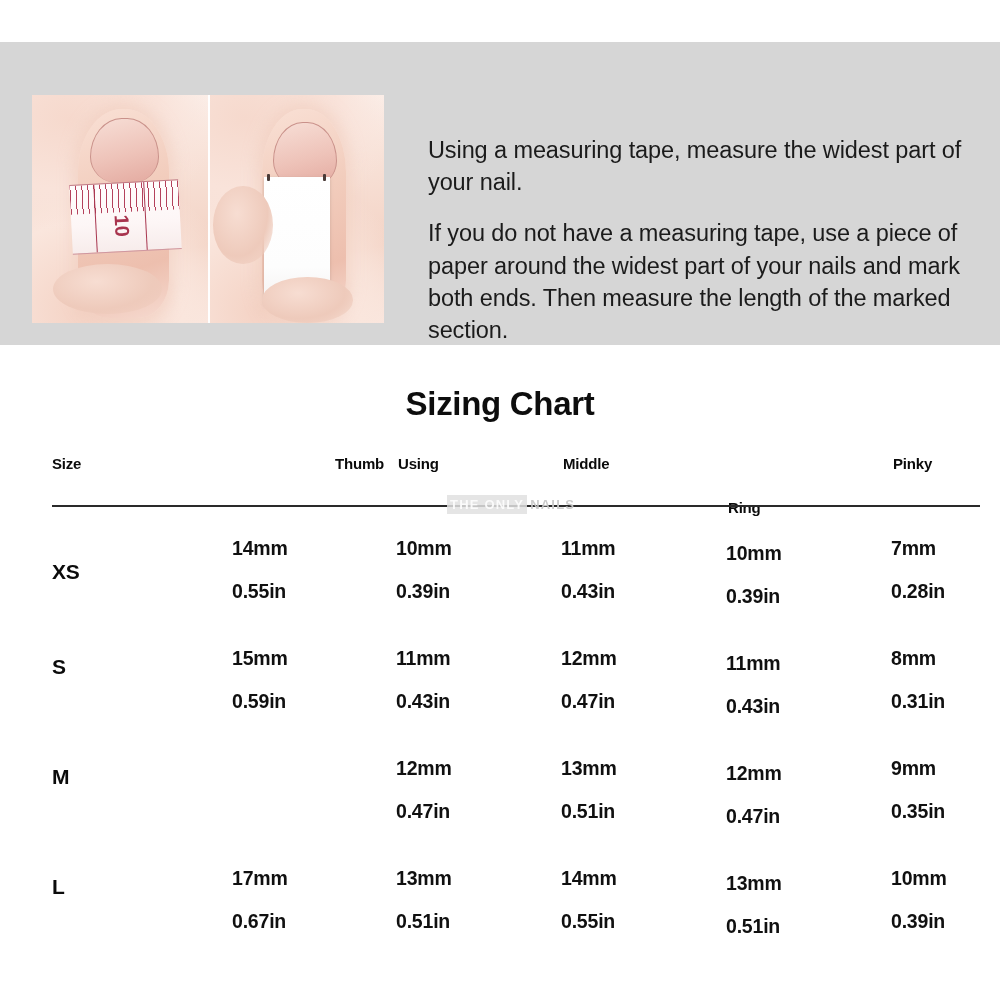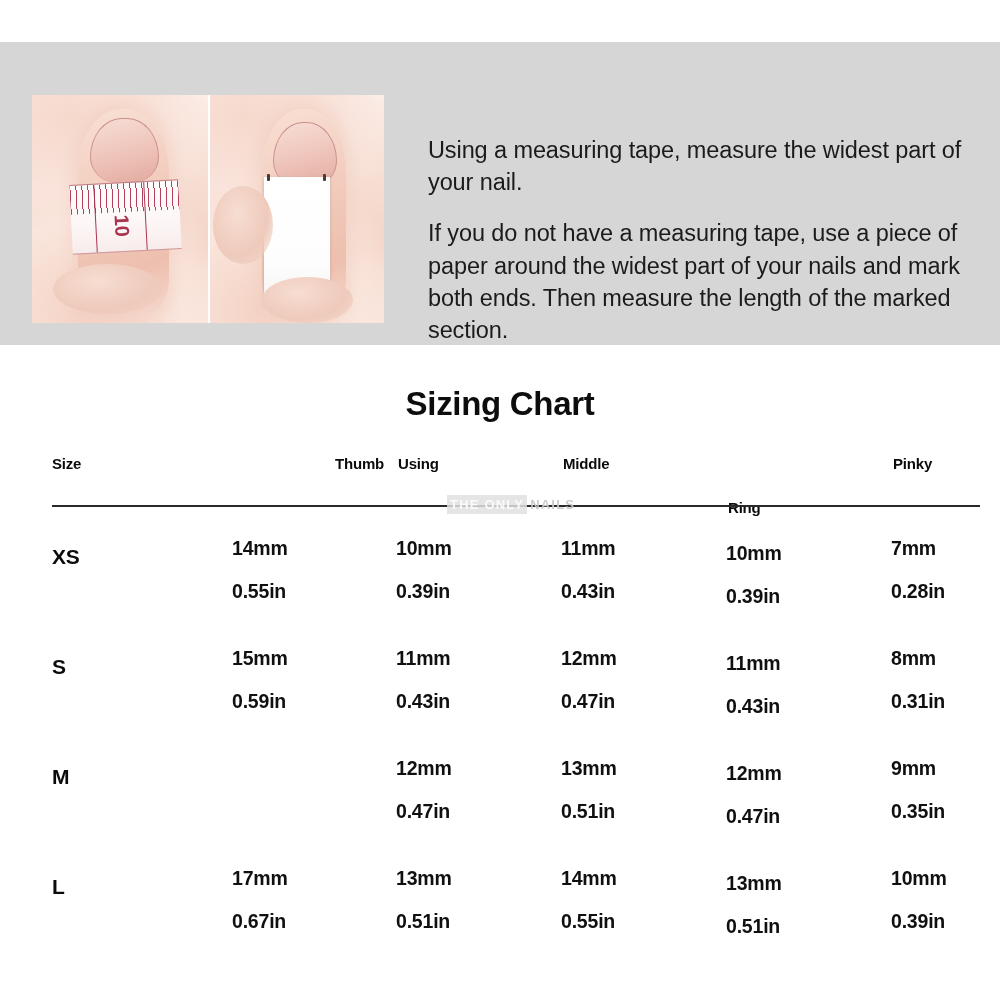--- a/index.html
+++ b/index.html
@@ -308,21 +308,21 @@
     <div class="th col-size">Size</div>
     <div class="th col-thumb">Thumb</div>
     <div class="th col-index">Using</div>
     <div class="th col-middle">Middle</div>
     <div class="th col-ring">Ring</div>
     <div class="th col-pinky">Pinky</div>
     <div id="header-rule"></div>
   </div>
 
   <div class="data-row" style="margin-top:30px">
-    <div class="row-label" style="top:26px">XS</div>
+    <div class="row-label" style="top:41px">XS</div>
     <div class="cell-stack" style="left:232px; top:20px">
       <div class="cell-mm">14mm</div>
       <div class="cell-in">0.55in</div>
     </div>
     <div class="cell-stack" style="left:396px; top:20px">
       <div class="cell-mm">10mm</div>
       <div class="cell-in">0.39in</div>
     </div>
     <div class="cell-stack" style="left:561px; top:20px">
       <div class="cell-mm">11mm</div>

